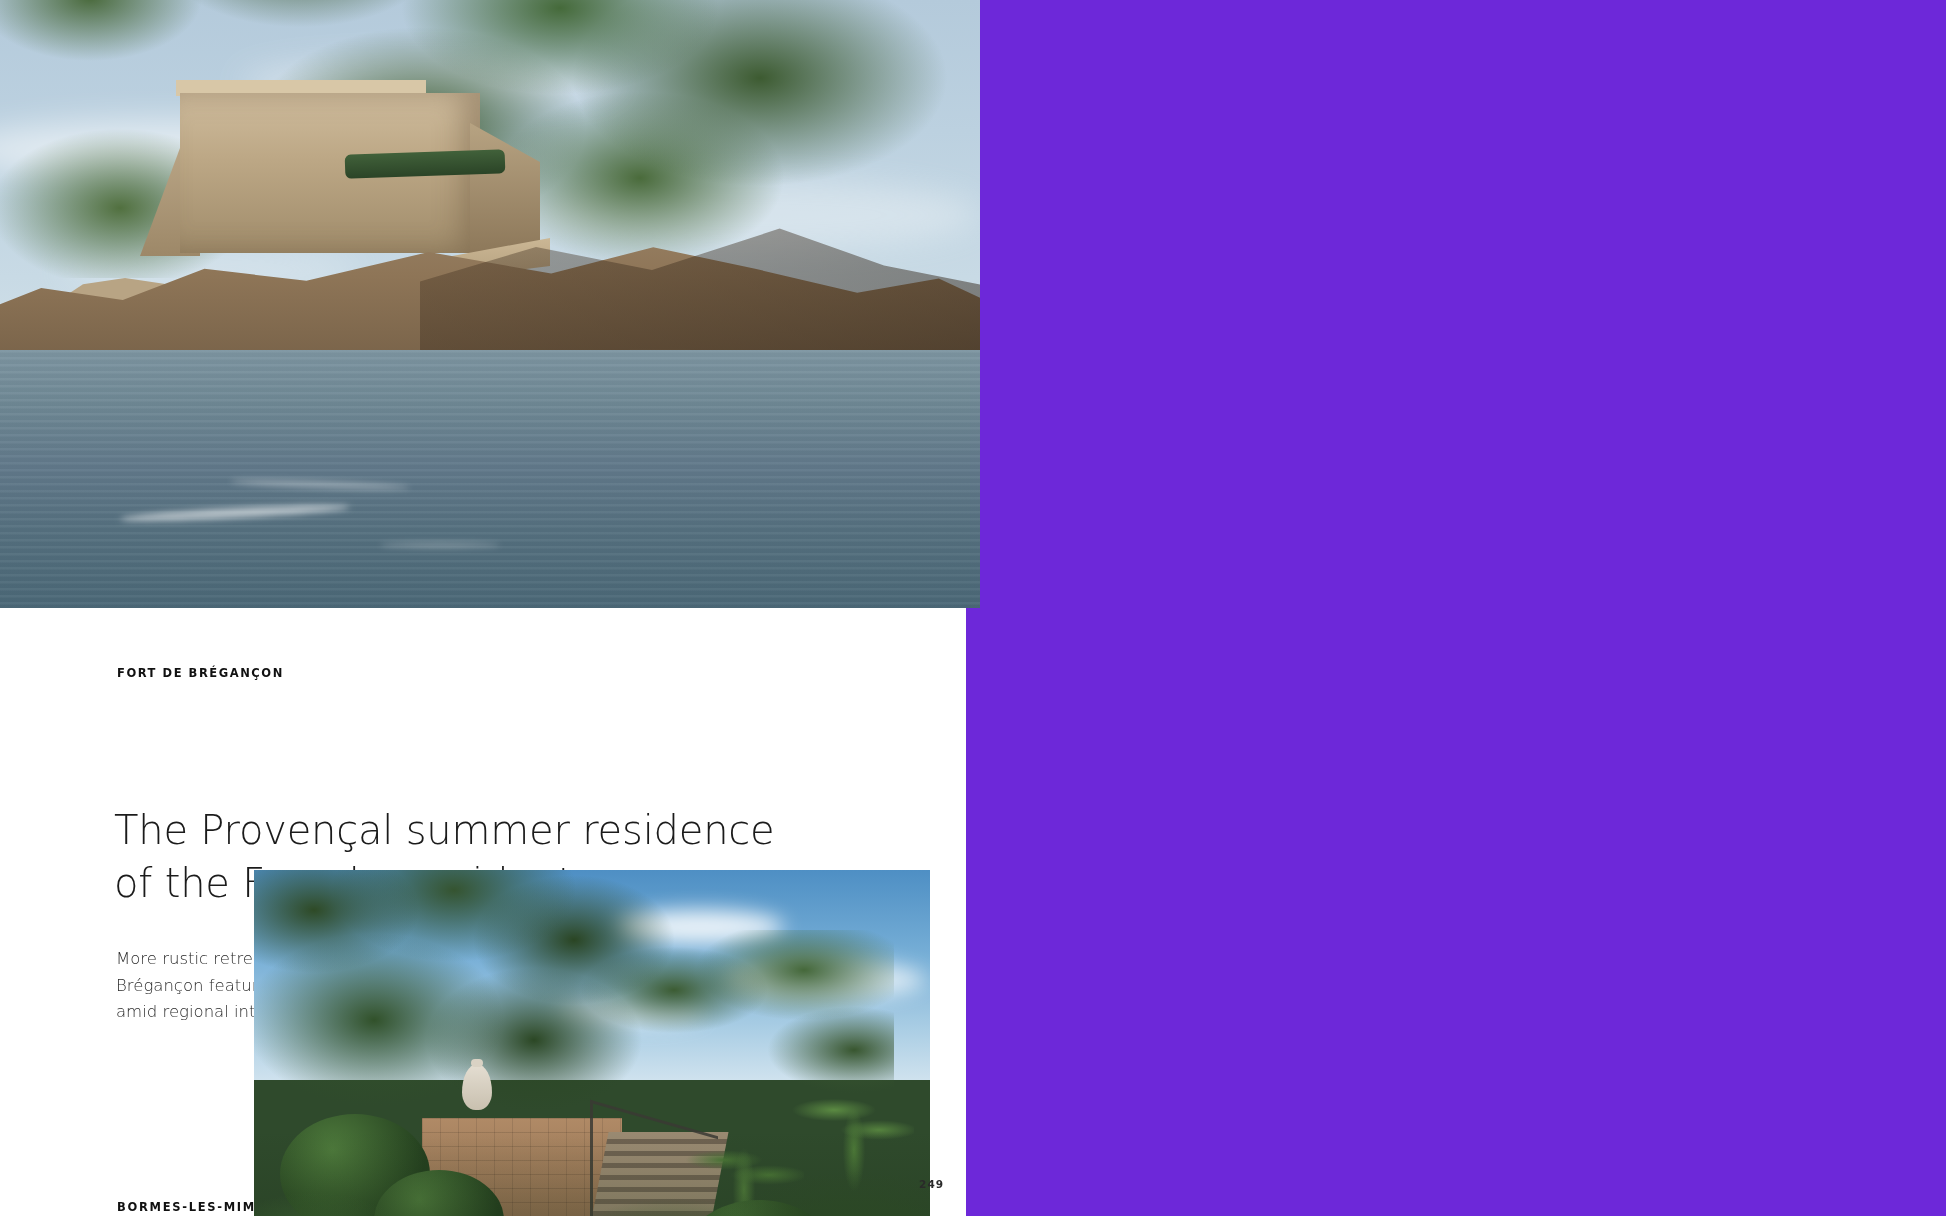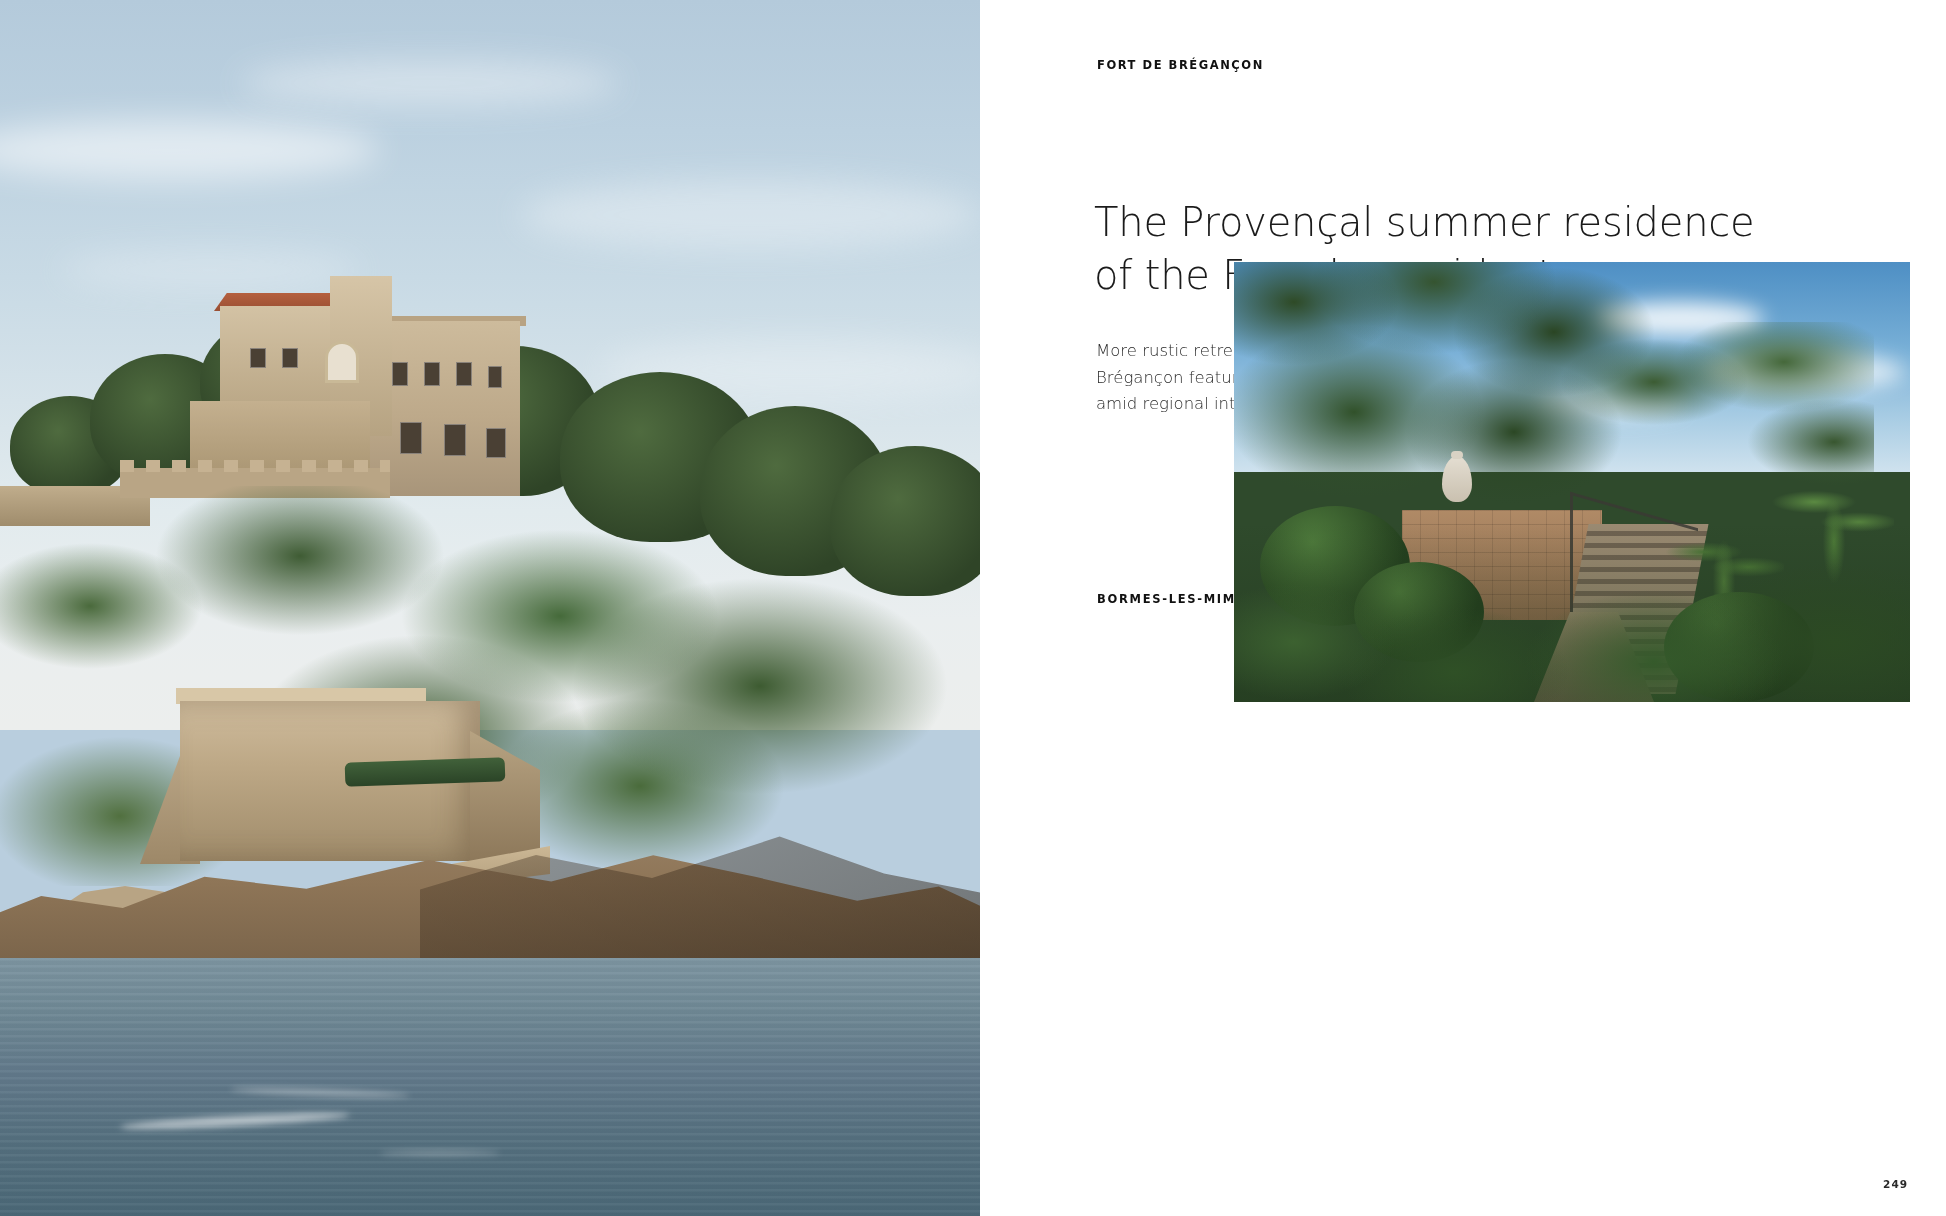--- a/index.html
+++ b/index.html
@@ -9,20 +9,21 @@
     background: #ffffff;
     font-family: "DejaVu Sans", sans-serif;
     overflow: hidden;
   }
   .spread {
     position: relative;
     width: 1946px;
     height: 1216px;
     background: #6d28d9;
     display: flex;
+    flex-direction: column;
   }
 
   
   .left-page {
     position: relative;
     width: 980px;
     height: 1216px;
     overflow: hidden;
     background: #b9cede;
   }
@@ -298,21 +299,21 @@
     position: absolute;
     left: 117px;
     top: 592px;
     font-size: 11.5px;
     letter-spacing: 1.7px;
     font-weight: 700;
     color: #111111;
   }
   .page-number {
     position: absolute;
-    right: 38px;
+    right: 22px;
     bottom: 26px;
     font-size: 10.5px;
     letter-spacing: 1px;
     color: #2a2a2a;
     font-weight: 600;
   }
 
   
   .photo-inset {
     position: absolute;

